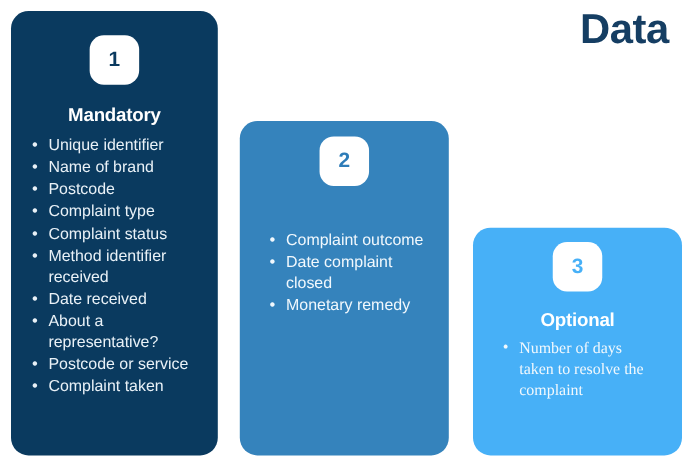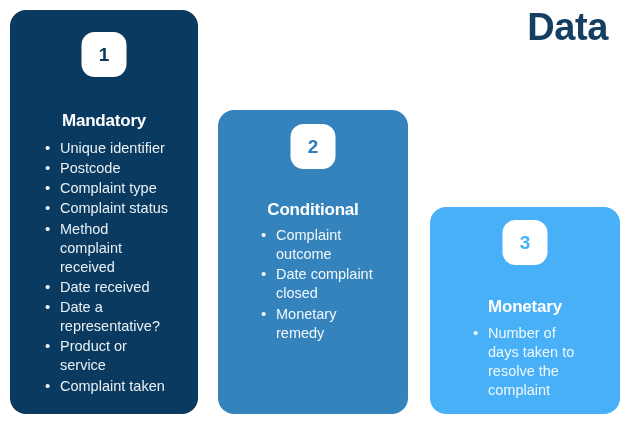--- a/index.html
+++ b/index.html
@@ -88,39 +88,38 @@
   
   .card-heading {
     position: absolute;
     left: 0;
     width: 100%;
     text-align: center;
     color: #ffffff;
     font-weight: bold;
     font-size: 17px;
     letter-spacing: -0.2px;
-    margin-top: 16px;
   }
   .card-1 .card-heading { top: 85px; }
   .card-2 .card-heading { top: 74px; }
   .card-3 .card-heading { top: 74px; }
 
   
   .bullets {
     position: absolute;
-    margin: 16px;
+    margin: 0;
     padding: 0;
     list-style: none;
     color: #E9F1F7;
     font-size: 14.5px;
     line-height: 1.32;
   }
   .card-1 .bullets { left: 18px; right: 10px; top: 113px; }
   .card-2 .bullets { left: 26px; right: 12px; top: 100px; }
-  .card-3 .bullets { left: 26px; right: 20px; top: 101px; }
+  .card-3 .bullets { left: 26px; right: 20px; top: 101px; font-family: Liberation Serif, serif; }
 
   .bullets li {
     position: relative;
     padding-left: 16px;
     margin-bottom: 1px;
   }
   .bullets li::before {
     content: "\2022";
     position: absolute;
     left: 1px;
@@ -139,46 +138,46 @@
     <span class="title-line">Data</span>
   </div>
 
   <div class="card card-1">
     <div class="badge">
       <span>1</span>
     </div>
     <div class="card-heading">Mandatory</div>
     <ul class="bullets">
       <li>Unique identifier</li>
+      <li>Name of brand</li>
       <li>Postcode</li>
       <li>Complaint type</li>
       <li>Complaint status</li>
-      <li>Method complaint received</li>
+      <li>Method identifier received</li>
       <li>Date received</li>
-      <li>Date a representative?</li>
-      <li>Product or service</li>
+      <li>About a representative?</li>
+      <li>Postcode or service</li>
       <li>Complaint taken</li>
     </ul>
   </div>
 
   <div class="card card-2">
     <div class="badge">
       <span>2</span>
     </div>
-    <div class="card-heading">Conditional</div>
     <ul class="bullets">
       <li>Complaint outcome</li>
       <li>Date complaint closed</li>
       <li>Monetary remedy</li>
     </ul>
   </div>
 
   <div class="card card-3">
     <div class="badge">
       <span>3</span>
     </div>
-    <div class="card-heading">Monetary</div>
+    <div class="card-heading">Optional</div>
     <ul class="bullets">
       <li>Number of days taken to resolve the complaint</li>
     </ul>
   </div>
 
 </div>
 
 </body></html>

